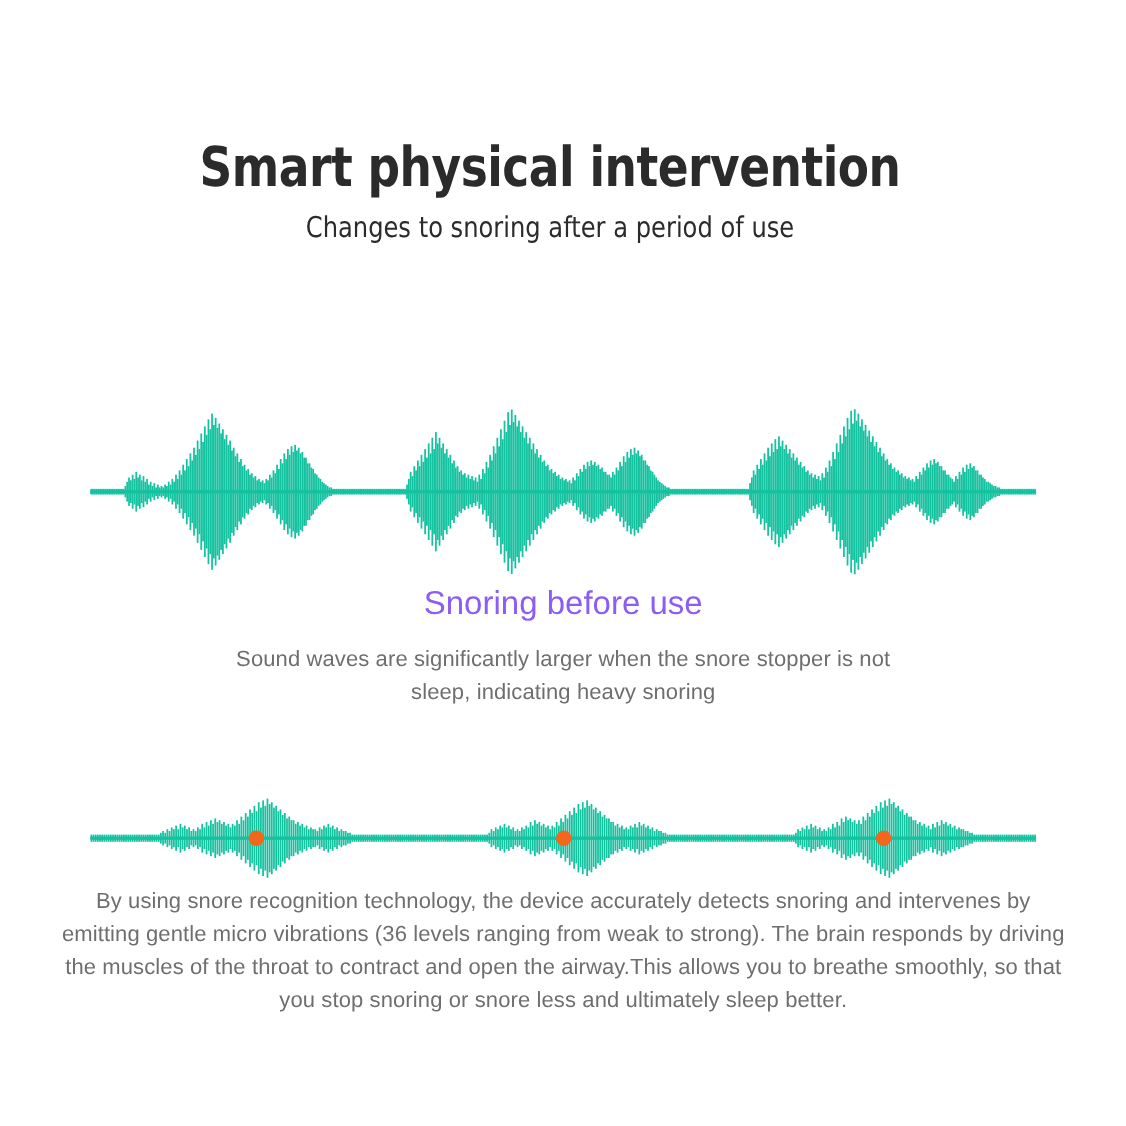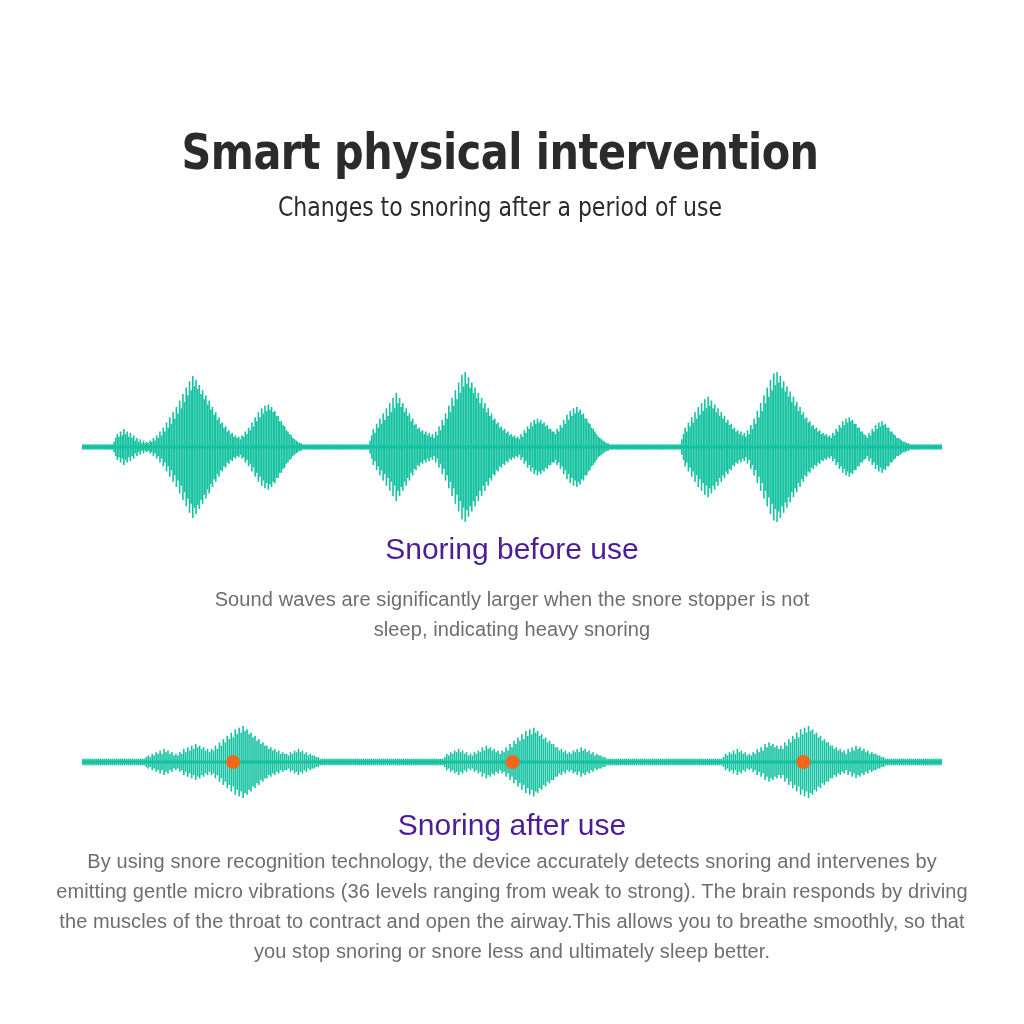--- a/index.html
+++ b/index.html
@@ -71,21 +71,21 @@
     width: 1024px;
     text-align: center;
   }
   #caption-before { top: 528px; }
   #caption-after  { top: 804px; }
 
   .section-heading {
     margin: 0;
     font-size: 30px;
     font-weight: 400;
-    color: #4c1d95;
+    color: #8b5cf6;
     line-height: 42px;
   }
   .section-body {
     margin: 14px auto 0 auto;
     font-size: 20px;
     font-weight: 400;
     color: #6e6e6e;
     line-height: 30px;
     letter-spacing: 0.1px;
   }
@@ -1079,17 +1079,16 @@
           <rect x="856.23" y="36.73" width="1.60" height="6.55" fill="#14c2a0"></rect>
           <rect x="858.21" y="36.73" width="1.60" height="6.55" fill="#14c2a0"></rect>
         </g>
         <circle cx="151.04" cy="40" r="7" fill="#f2671c"></circle>
         <circle cx="430.51" cy="40" r="7" fill="#f2671c"></circle>
         <circle cx="721.29" cy="40" r="7" fill="#f2671c"></circle>
       </svg>
   </div>
 
   <div class="caption-block" id="caption-after">
-    <h2 class="section-heading">Snoring after use</h2>
     <p class="section-body" id="desc-after">By using snore recognition technology, the device accurately detects snoring and intervenes by emitting gentle micro vibrations (36 levels ranging from weak to strong). The brain responds by driving the muscles of the throat to contract and open the airway.This allows you to breathe smoothly, so that you stop snoring or snore less and ultimately sleep better.</p>
   </div>
 
 </div>
 
 </body></html>

